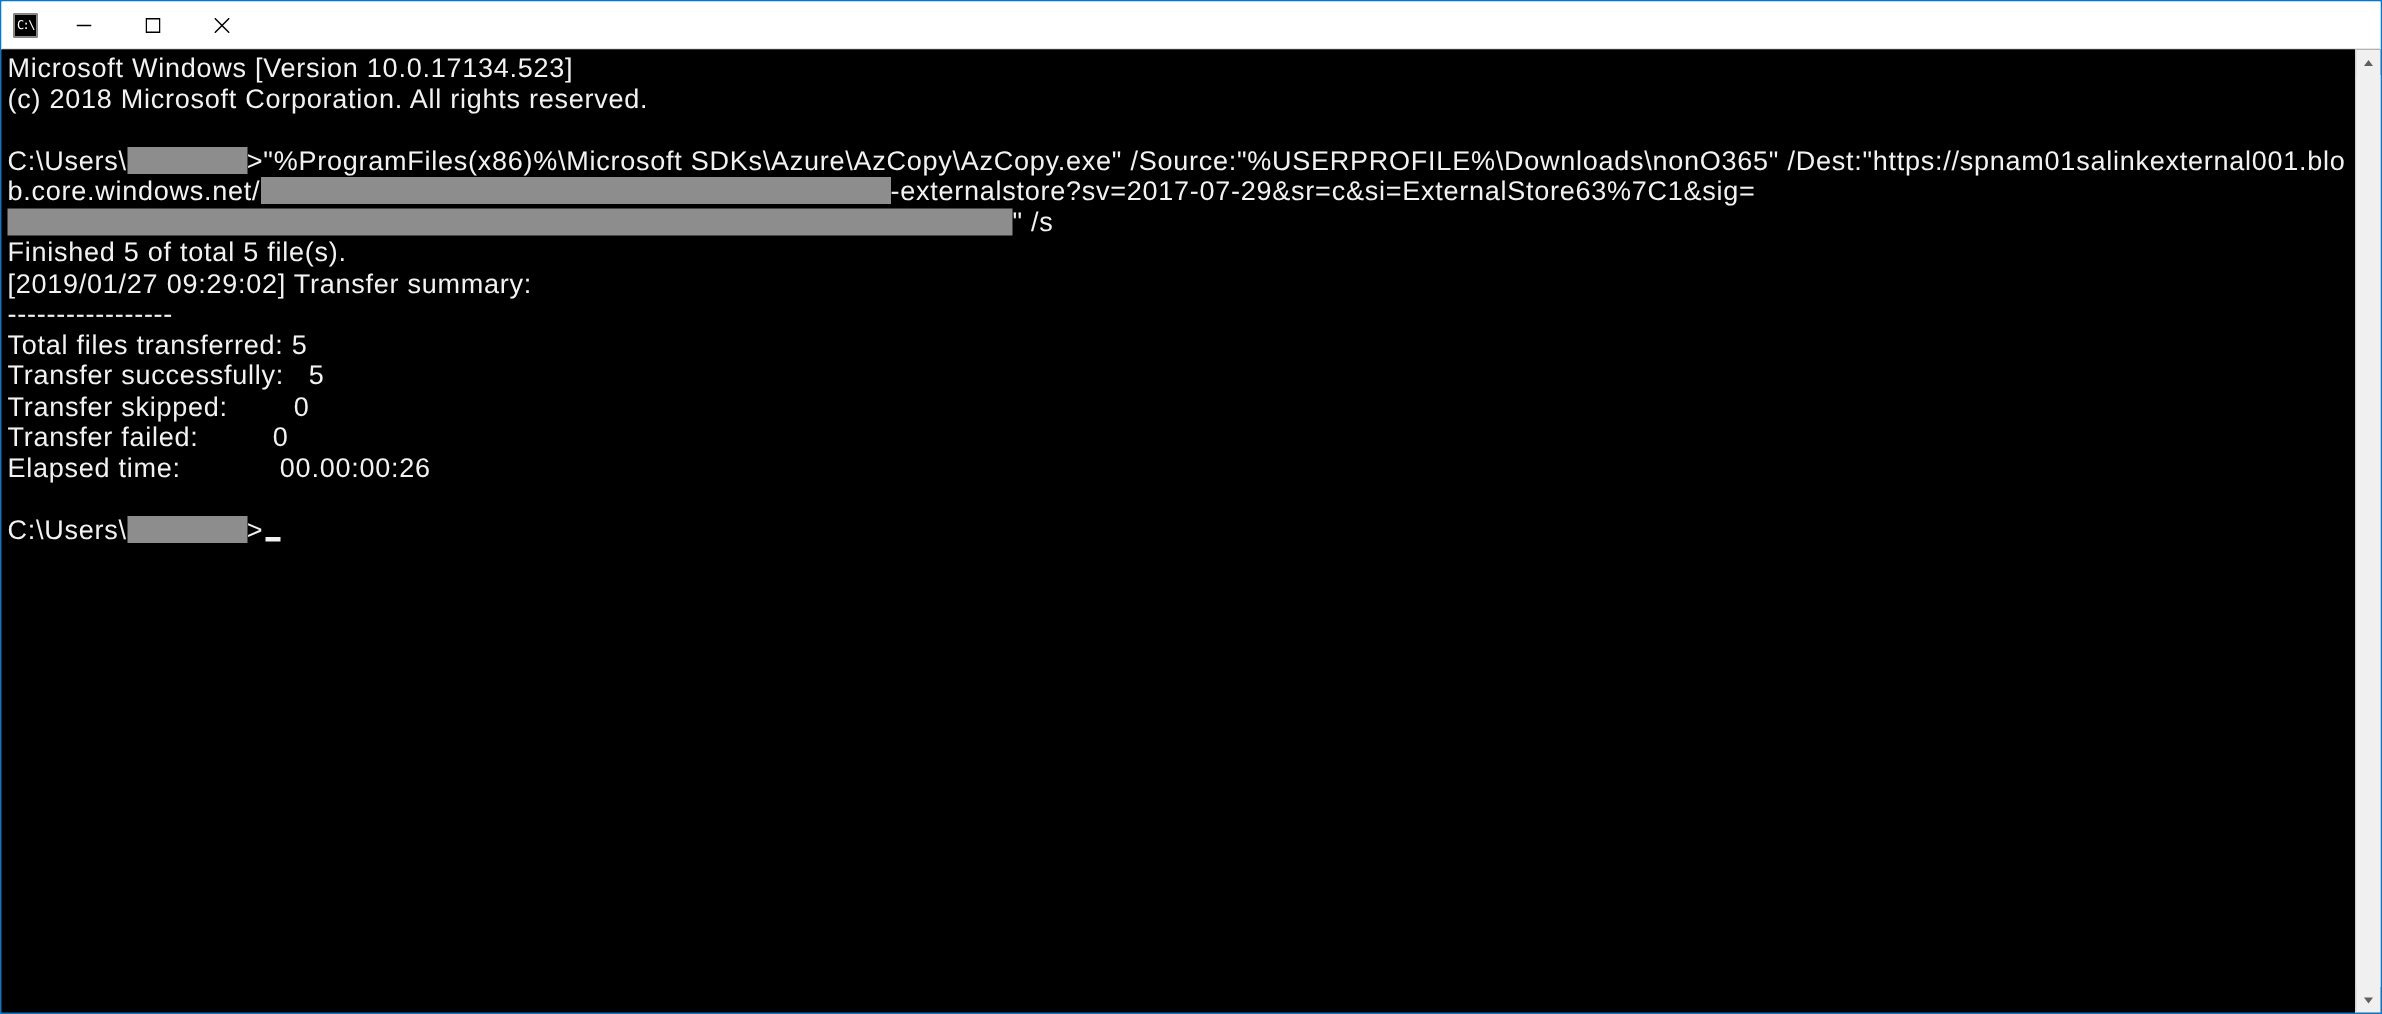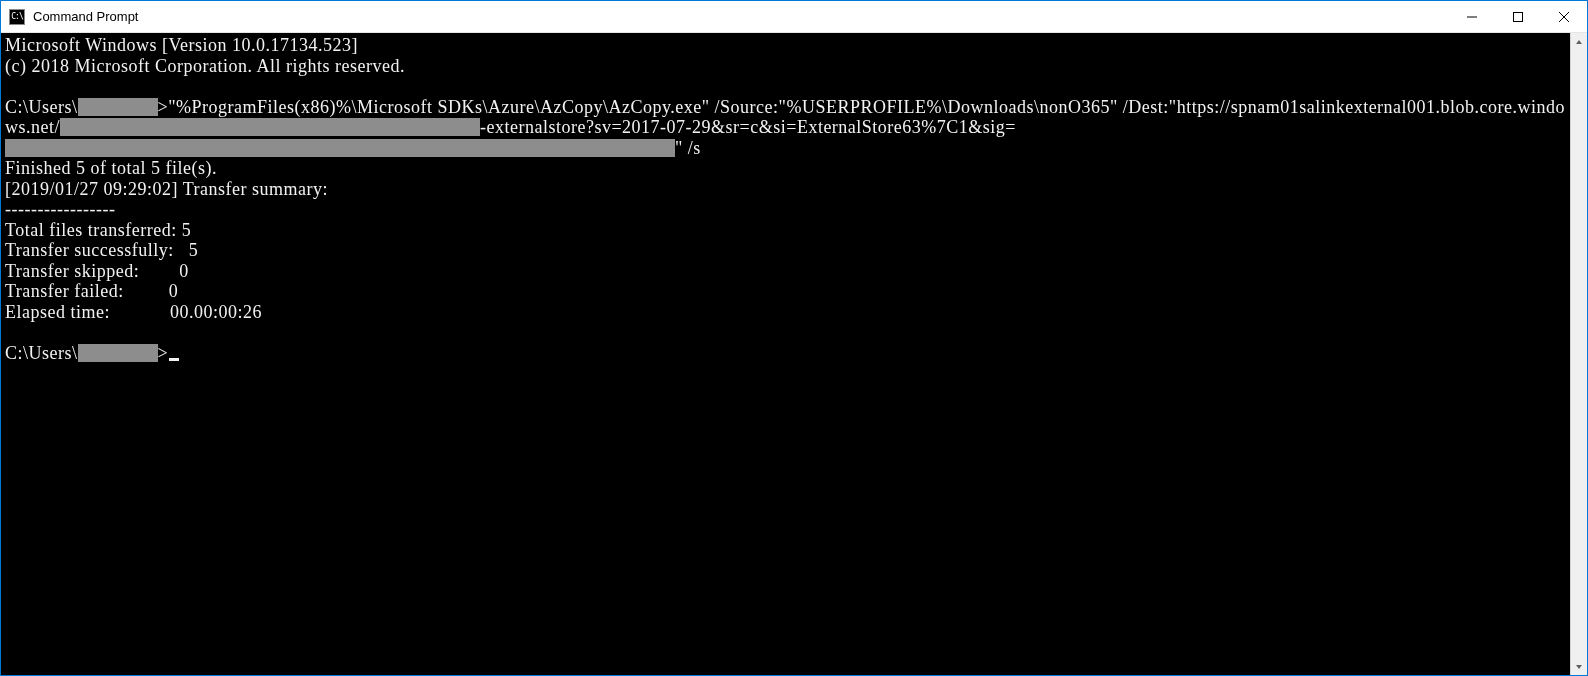--- a/index.html
+++ b/index.html
@@ -39,21 +39,21 @@
   .win-btn svg { width: 10px; height: 10px; }
   .client {
     flex: 1;
     display: flex;
     background: #000;
   }
   .terminal {
     flex: 1;
     background: #000;
     color: #f2f2f2;
-    font-family: Liberation Serif, serif;
+    font-family: Liberation Sans, sans-serif;
     font-size: 18px;
     line-height: 20.5px;
     letter-spacing: 0.5px;
     padding: 2px 4px;
     white-space: pre-wrap;
     word-break: break-all;
     position: relative;
   }
   .redact {
     display: inline-block;
@@ -89,21 +89,20 @@
   }
   .sb-track { flex: 1; background: #f0f0f0; }
 </style>
 </head>
 <body>
 
 <div class="window">
 
   <div class="titlebar">
     <span class="app-icon">C:\</span>
-    <span class="title">Command Prompt</span>
     <div class="win-controls">
       <div class="win-btn">
         <svg viewBox="0 0 10 10">
             <line x1="0" y1="5" x2="10" y2="5" stroke="#000" stroke-width="1"></line>
           </svg>
       </div>
       <div class="win-btn">
         <svg viewBox="0 0 10 10">
             <rect x="0.5" y="0.5" width="9" height="9" fill="none" stroke="#000" stroke-width="1"></rect>
           </svg>

